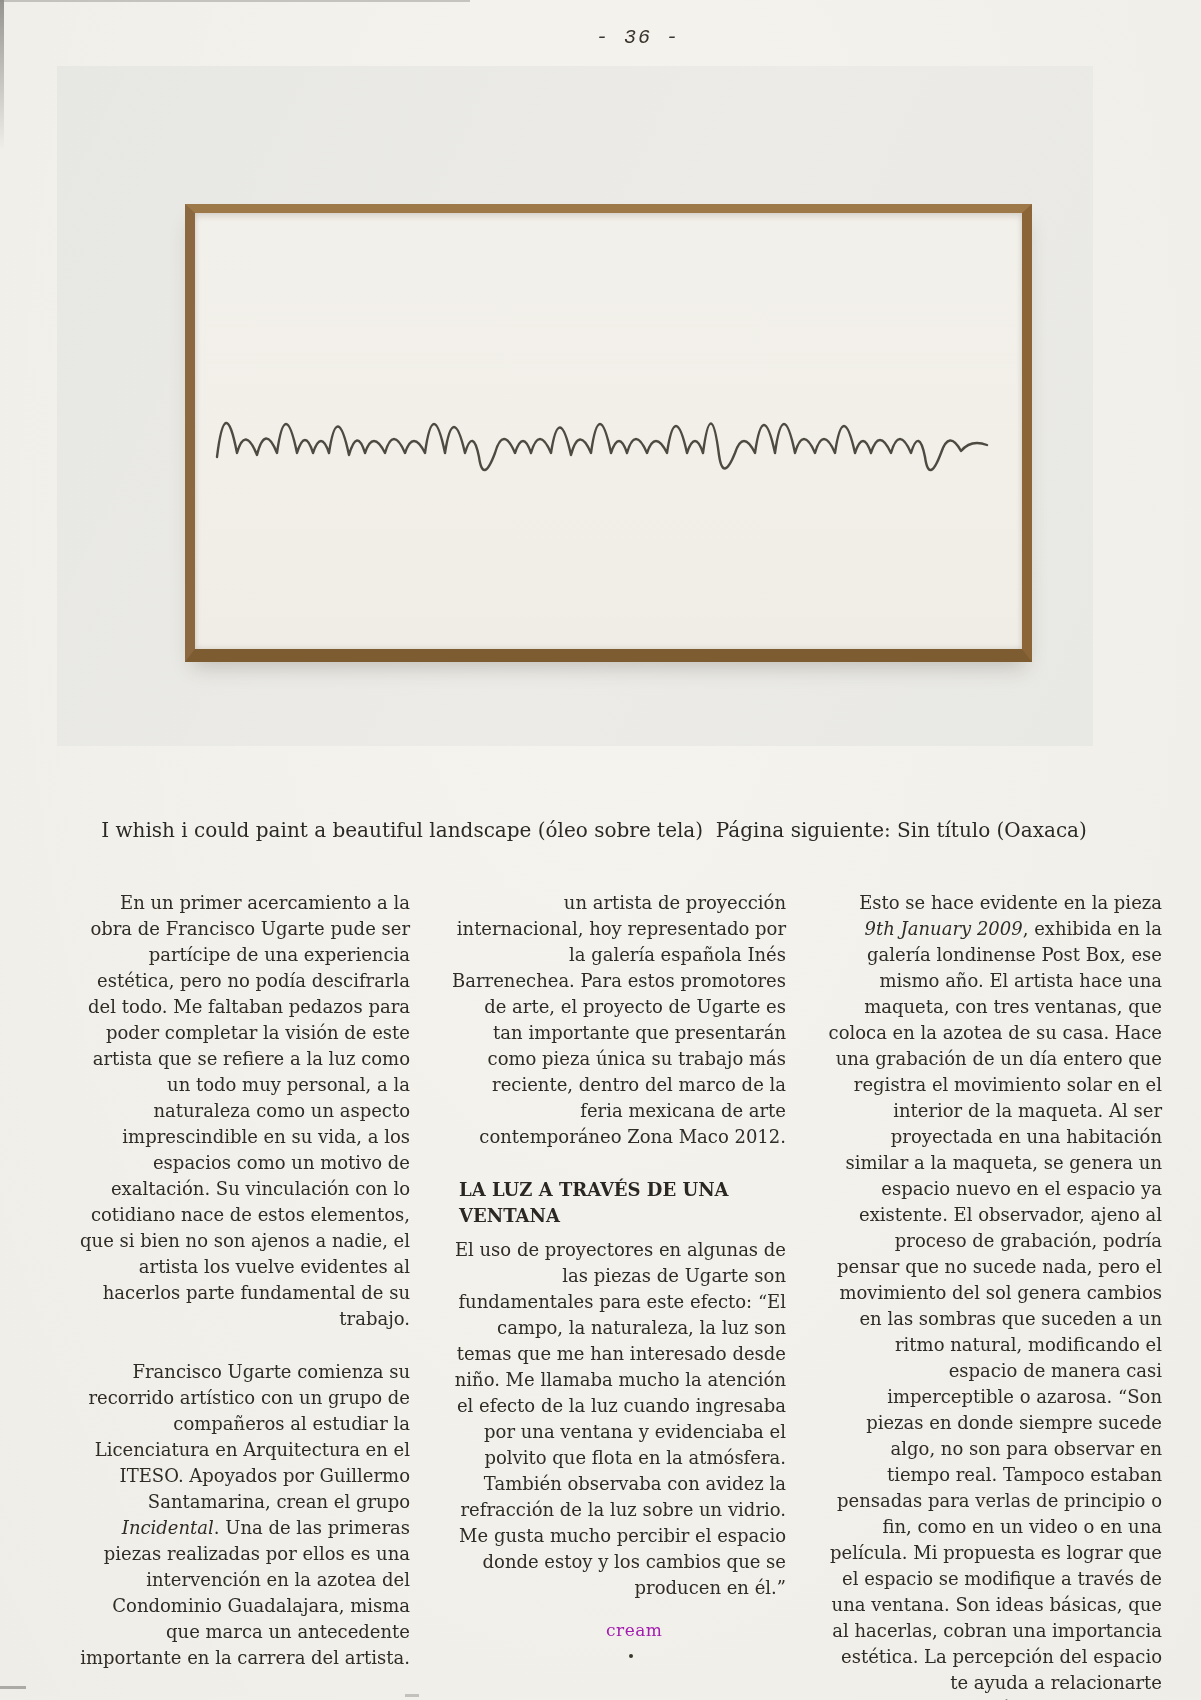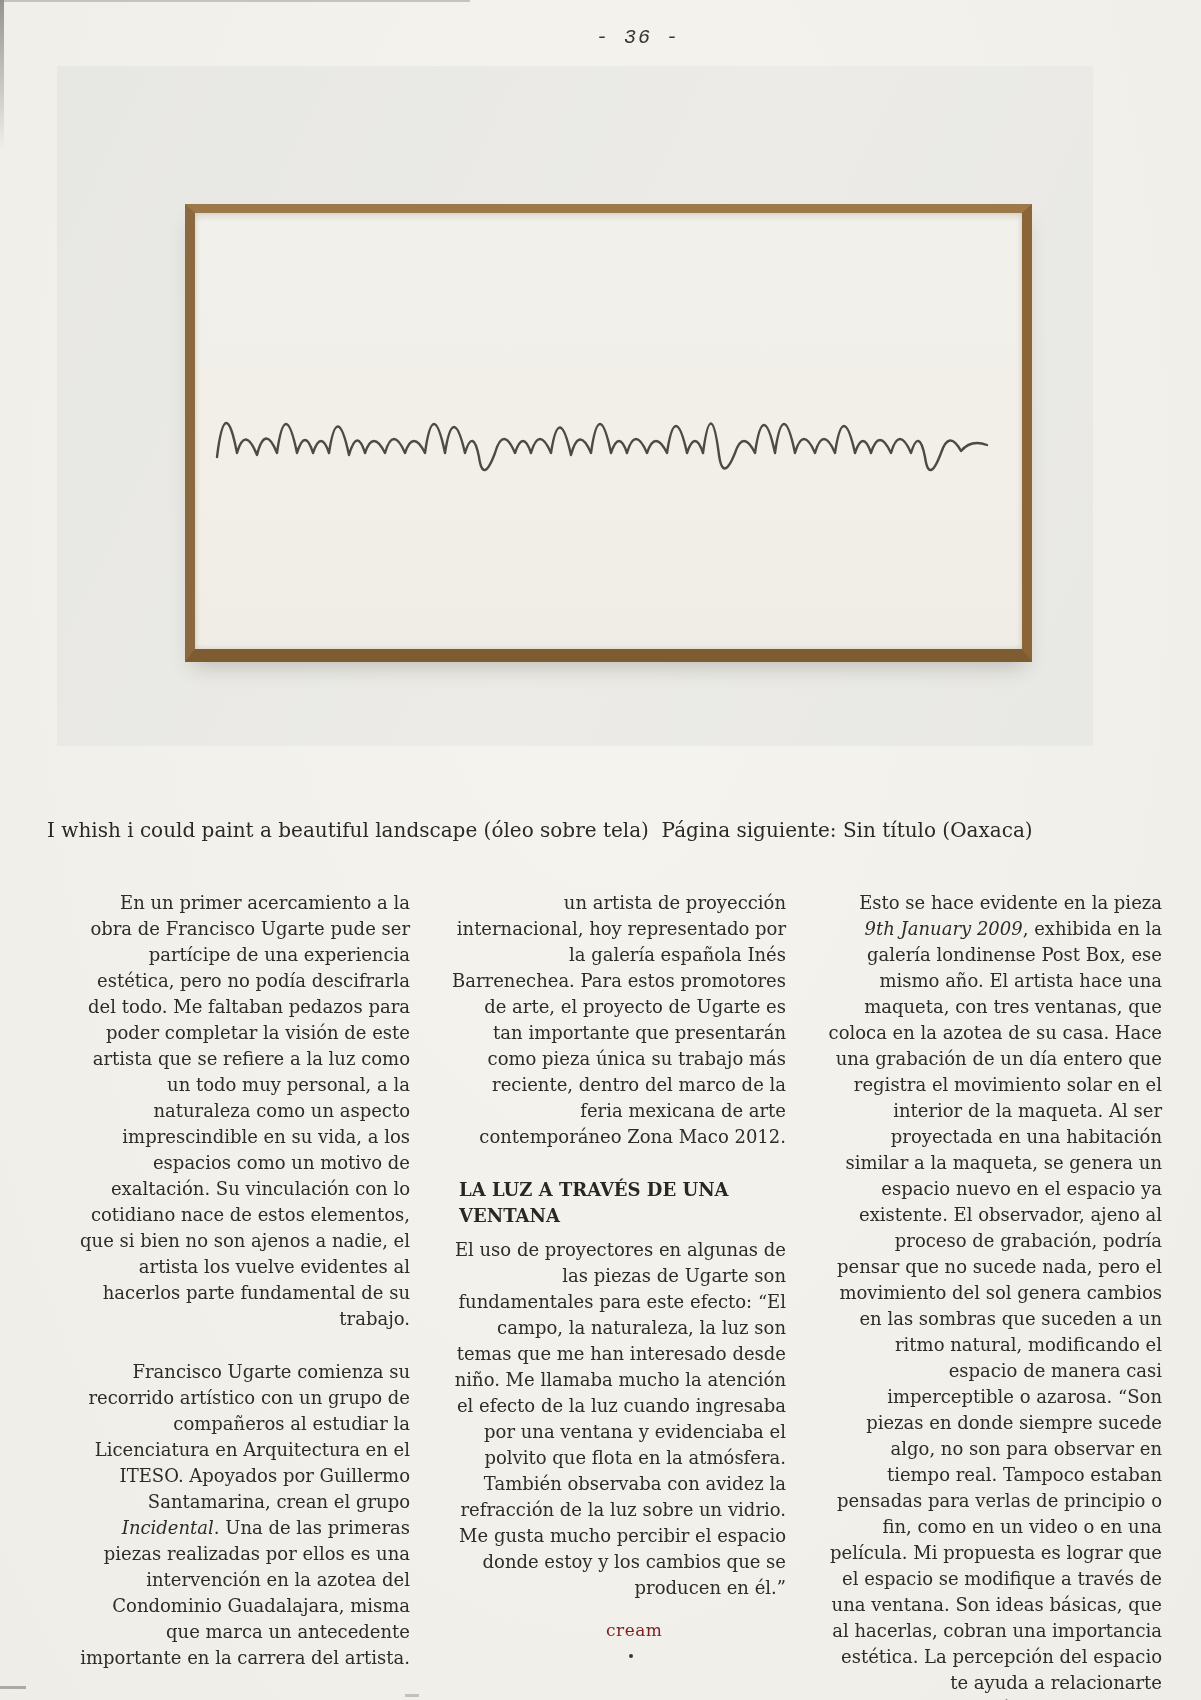--- a/index.html
+++ b/index.html
@@ -33,35 +33,35 @@
     background:linear-gradient(180deg,#f2f0ea 0%,#f1efe8 60%,#efede6 100%);
     box-shadow:0 12px 20px -8px rgba(80,70,55,.28);
   }
   .canvas-inner{
     position:absolute;inset:0;
     box-shadow:inset 0 3px 6px rgba(90,80,60,.18), inset 0 -2px 4px rgba(90,80,60,.08);
   }
   .scribble{position:absolute;left:10px;top:160px;width:800px;height:130px;}
 
   .caption{
-    position:absolute;left:47px;top:818px;width:1060px;
-    font-size:20px;color:#2c2924;white-space:pre-wrap;
+    position:absolute;left:64px;top:818px;width:1060px;
+    font-size:20px;color:#2c2924;white-space:pre-wrap;text-align:center;
   }
 
   .columns{
     position:absolute;left:75px;top:890px;width:1088px;
     display:grid;grid-template-columns:335px 335px 335px;column-gap:41px;
   }
   .col p{margin:0 0 27px 0;font-size:18px;line-height:26px;text-align:right;color:#2f2c26;}
   .col h3{margin:8px;font-size:18px;line-height:26px;font-weight:bold;color:#2b2823;}
   .col em{font-style:italic;}
 
   .footer{
     position:absolute;left:606px;top:1620px;
-    font-size:17px;color:#7f1d1d;letter-spacing:.5px;
+    font-size:17px;color:#a21caf;letter-spacing:.5px;
   }
   .footer-dot{
     position:absolute;left:629px;top:1654px;width:4px;height:4px;border-radius:50%;
     background:#3a372f;
   }
 </style>
 </head>
 <body>
 
 <div class="edge-left"></div>

